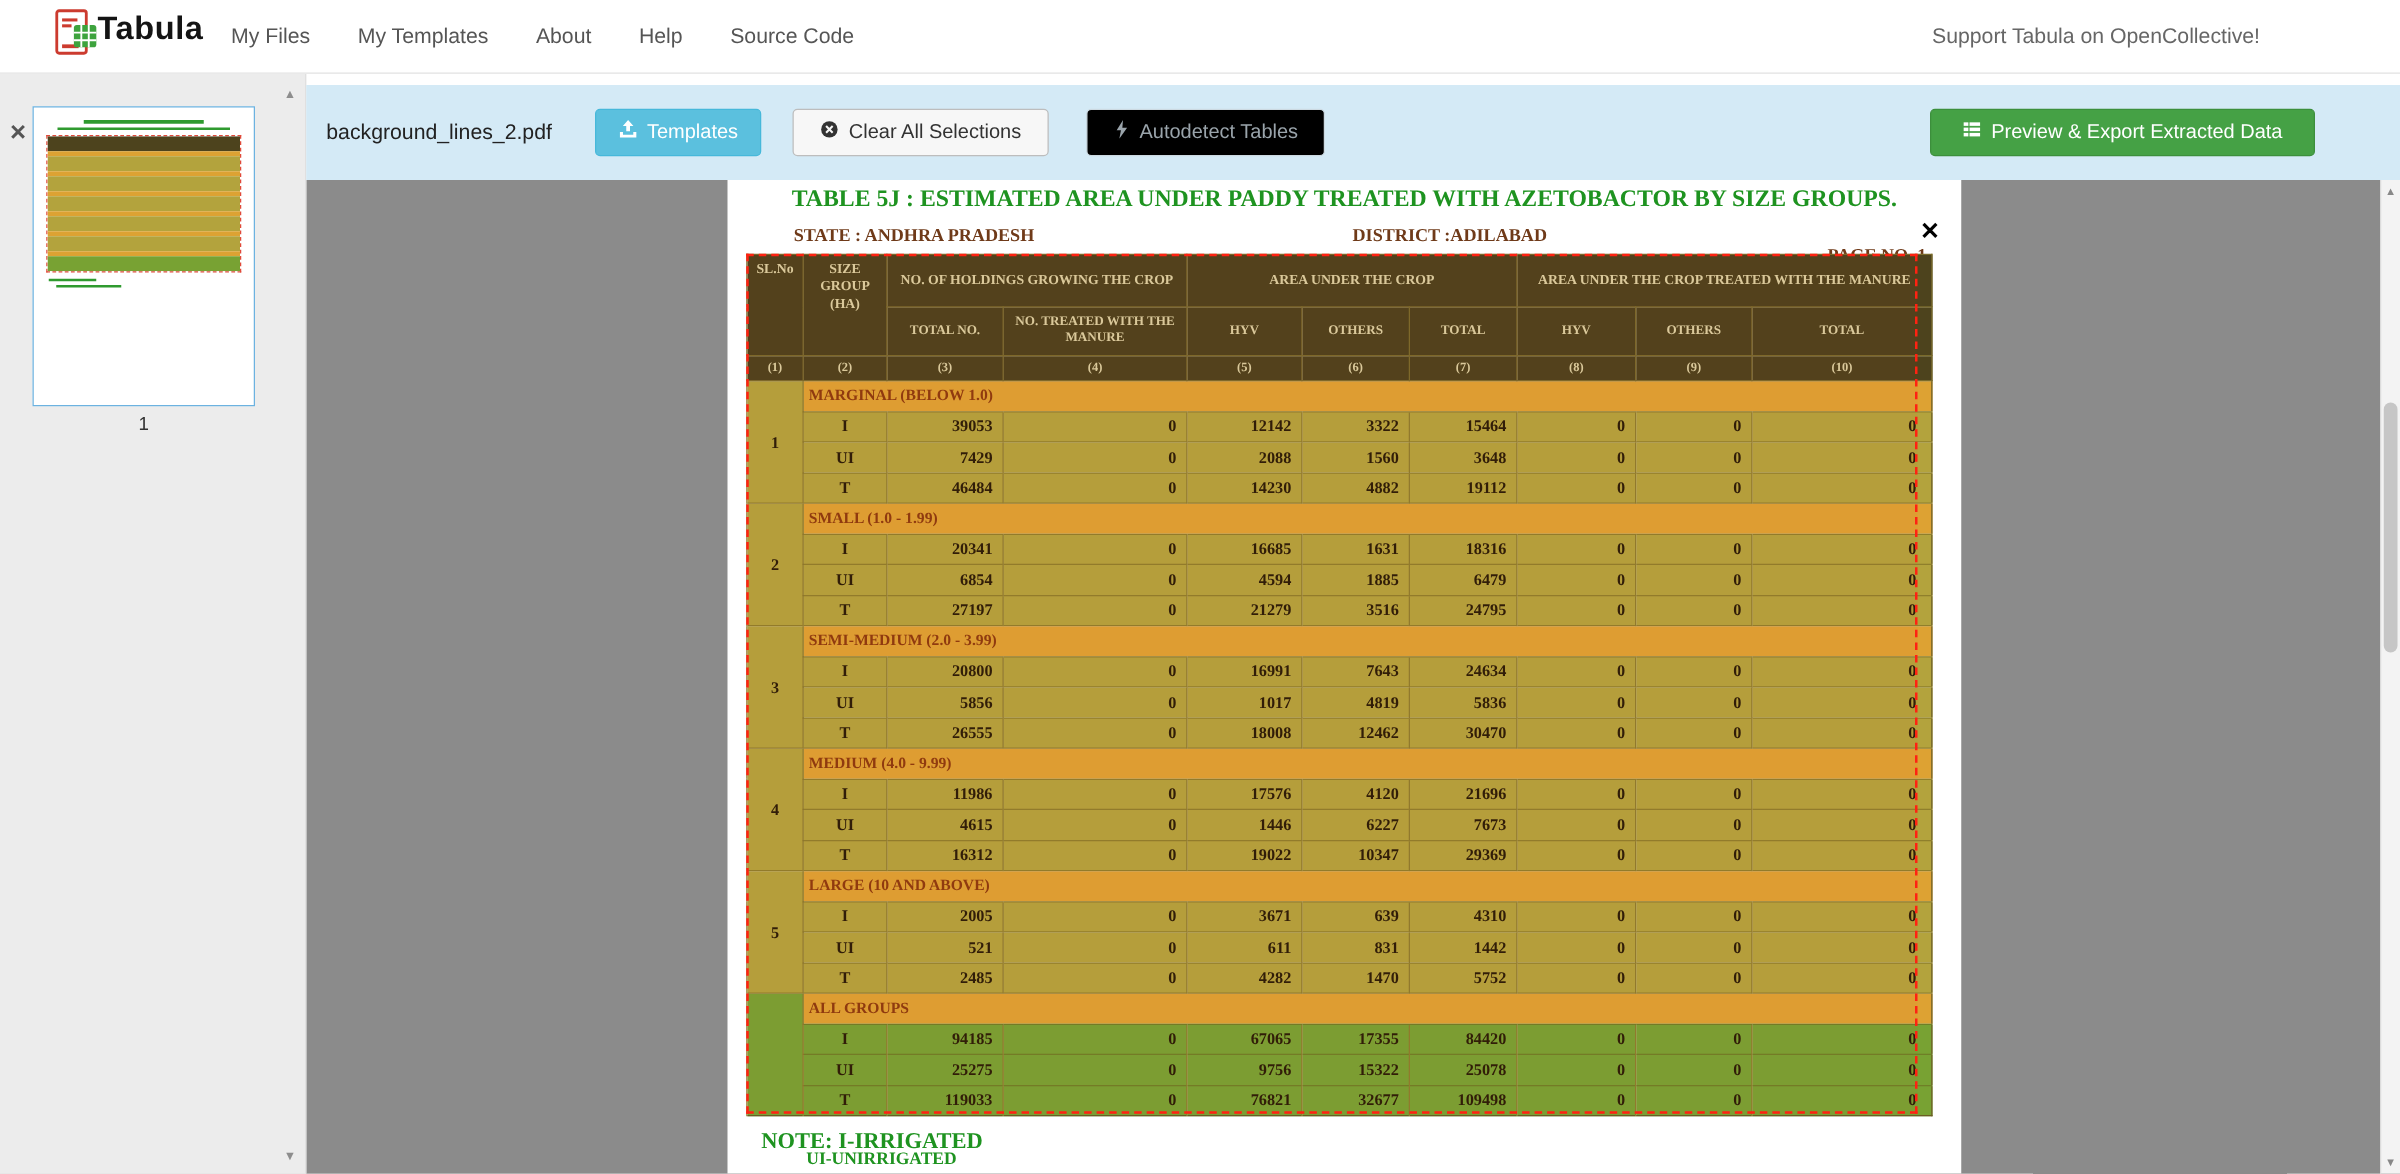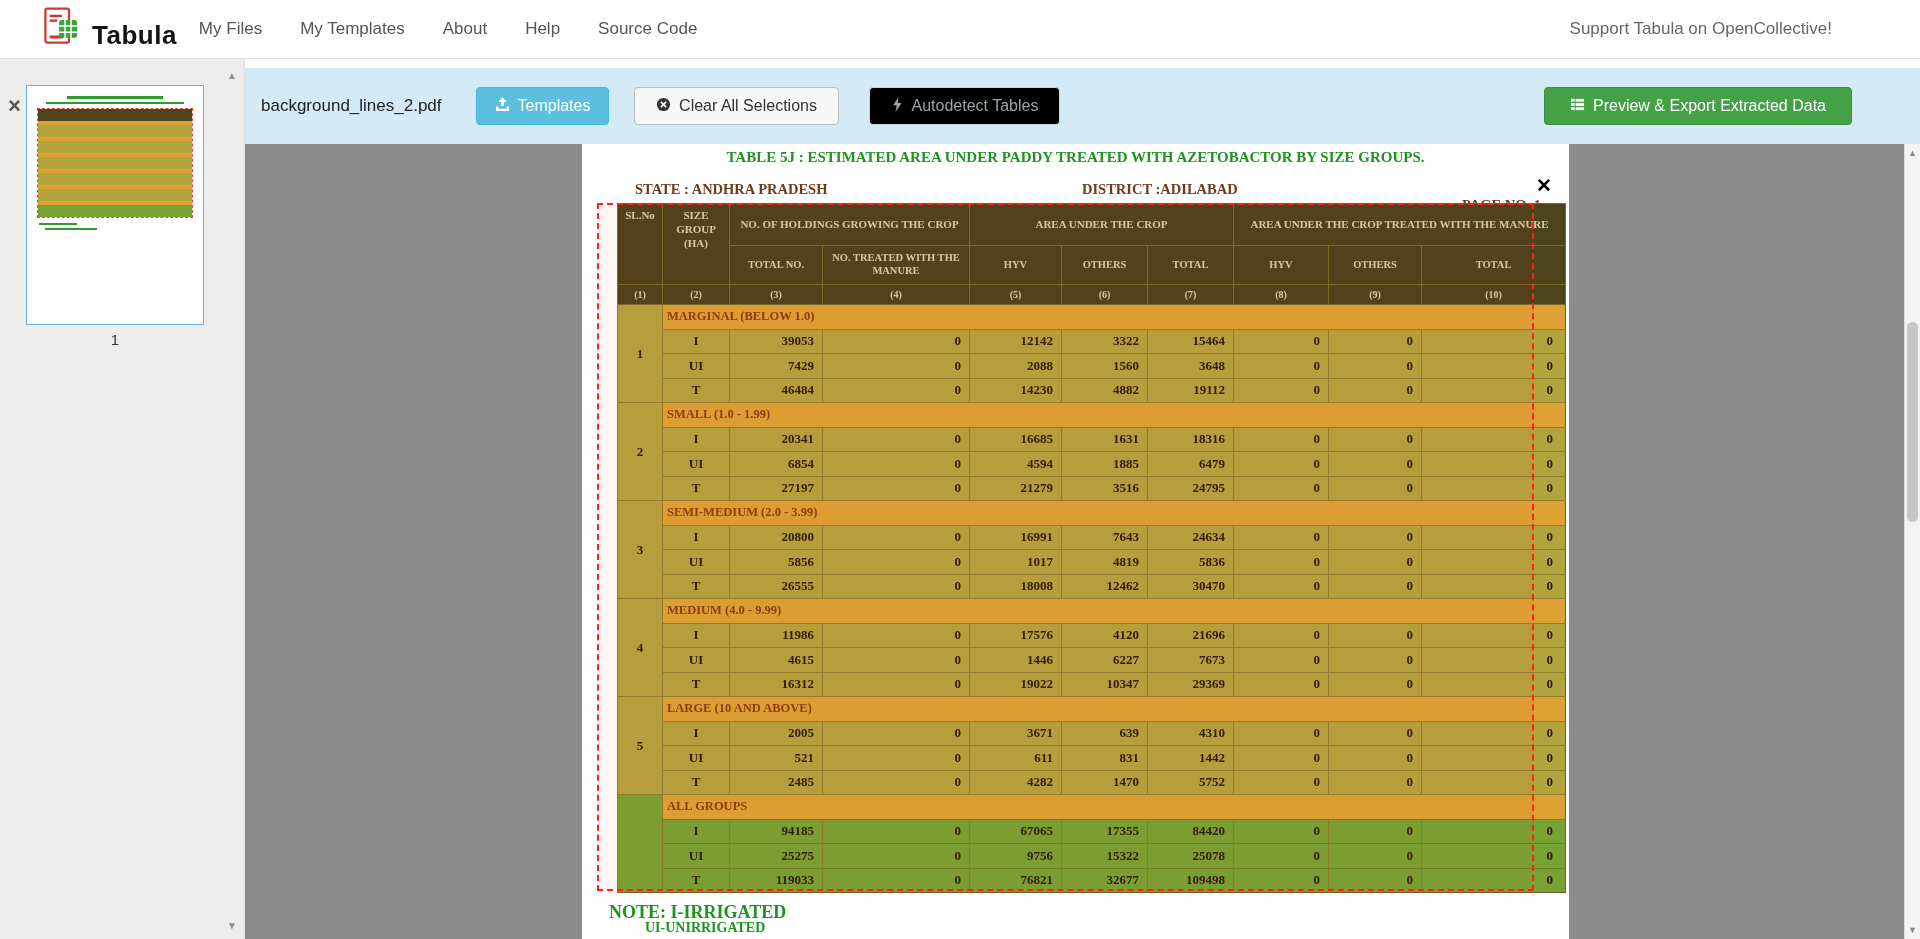--- a/index.html
+++ b/index.html
@@ -2,25 +2,25 @@
 <html><head>
 <meta charset="utf-8">
 <style>
   * { box-sizing: border-box; margin:0; padding:0; }
   html,body { width:1920px; height:939px; overflow:hidden; }
   body { position:relative; background:#fff; font-family:"Liberation Sans",sans-serif; }
 
   
   .navbar { position:absolute; top:0; left:0; right:0; height:59px; background:#fff;
             border-bottom:1px solid #e2e2e2; display:flex; align-items:center; z-index:30; }
-  .brand { display:flex; align-items:flex-end; gap:14px; margin-left:44px; cursor:pointer; }
+  .brand { display:flex; align-items:flex-start; gap:0; margin-left:44px; cursor:pointer; }
   .brand-name { font-size:26px; font-weight:bold; color:#141414; letter-spacing:.5px; }
   .nav-links { display:flex; margin-left:22px; gap:38px;text-align:center; }
   .nav-link { font-size:17px; color:#555; cursor:pointer; white-space:nowrap; }
-  .support { margin-left:auto; margin-right:88px; font-size:17px; color:#666; cursor:pointer; white-space:nowrap; }
+  .support { margin-left:auto; margin-right:112px; font-size:17px; color:#666; cursor:pointer; white-space:nowrap; }
 
   
   .sidebar { position:absolute; top:59px; left:0; width:245px; bottom:0; background:#ececec;
              border-right:1px solid #e0e0e0; z-index:10; }
   .thumb-close { position:absolute; left:8px; top:36px; font-size:22px; font-weight:bold;
                  color:#555; line-height:1; cursor:pointer; }
   .thumb { position:absolute; left:26px; top:26px; width:178px; height:240px; background:#fff;
            border:1px solid #6cb2e0; cursor:pointer; overflow:hidden; }
   .thumb-num { position:absolute; top:272px; left:26px; width:178px; text-align:center;
                font-size:15px; color:#333; }
@@ -41,32 +41,32 @@
   .btn-clear      { left:389px; width:205px; background:#f7f7f7; border-color:#bdbdbd; color:#333; }
   .btn-autodetect { left:624px; width:191px; background:#000000; border-color:#ccd9e1; color:#9aa4ab; cursor:default; }
   .btn-export     { right:68px; width:308px; background:#45a145; border-color:#3c8f3c; color:#fff; }
 
   
   .main { position:absolute; top:144px; left:245px; right:0; bottom:0; background:#8b8b8b; overflow:hidden; }
   .page { position:absolute; left:337px; top:0; width:987px; height:795px; background:#fff;
           font-family:"Liberation Serif",serif; }
 
   .doc-title { position:absolute; top:5px; left:0; width:100%; text-align:center;
-               font-weight:bold; font-size:15px; color:#1e9320; }
+               font-weight:bold; font-size:19px; color:#1e9320; }
   .doc-meta  { position:absolute; top:37px; left:0; width:100%; height:20px;
                font-weight:bold; font-size:14.5px; color:#6f3a19; }
   .meta-state    { position:absolute; left:53px; }
   .meta-district { position:absolute; left:500px; }
   .meta-page     { position:absolute; left:880px;margin-top:16px; }
   .sel-close { position:absolute; left:954px; top:32px; font-size:19px; font-weight:bold;
                color:#000; cursor:pointer; line-height:1; font-family:"Liberation Sans",sans-serif; }
 
   
   .doc-table { position:absolute; left:15px; top:59px; width:948px; border-collapse:collapse;
-               table-layout:fixed; border:1px solid #6b5d24;margin-left:20px; }
+               table-layout:fixed; border:1px solid #6b5d24; }
   .doc-table thead th { background:#4d431d; color:#d9cf9f; font-weight:bold;
                         border:1px solid #7a6b2b; text-align:center; vertical-align:middle; }
   .doc-table .h1 { font-size:11px; padding:2px 3px; line-height:1.25; }
   .doc-table .hv { vertical-align:top; padding-top:5px; }
   tr.trow1 { height:42px; }
   #subhead-row { height:39px; }
   #subhead-row th { font-size:10.5px; padding:1px 2px; line-height:1.2; }
   #colnum-row { height:20px; }
   #colnum-row th { font-size:10px; padding:0; }
   .doc-table tbody tr { height:24.5px; }

